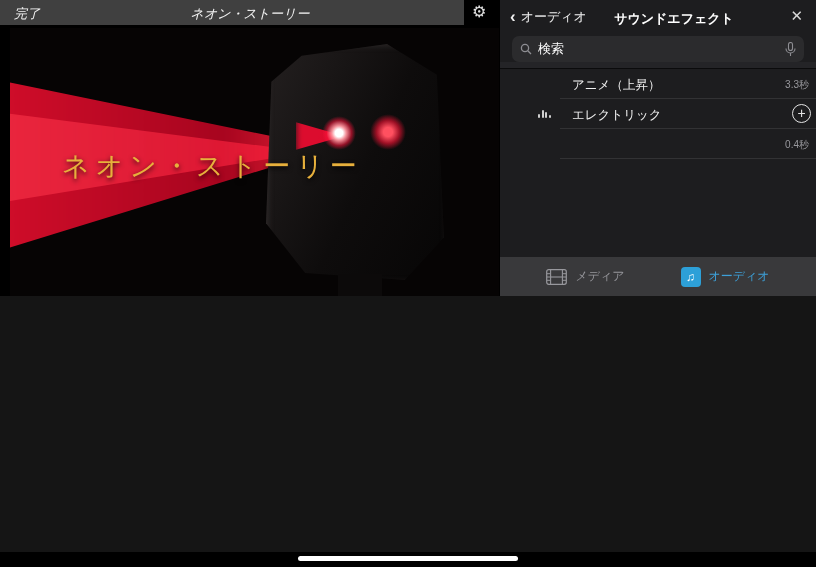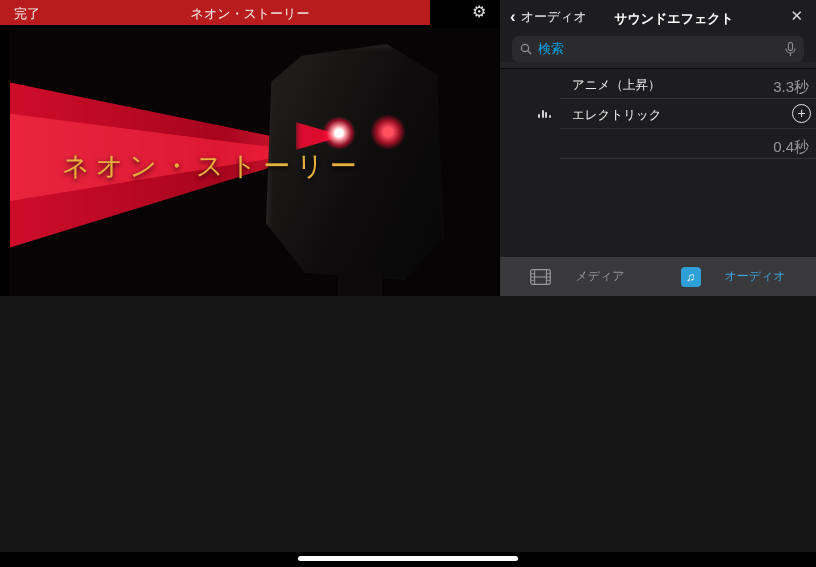--- a/index.html
+++ b/index.html
@@ -1,21 +1,21 @@
 <!DOCTYPE html>
 <html><head>
 <meta charset="utf-8">
 <style>
   html,body{margin:0;padding:0;background:#000;}
   *{box-sizing:border-box;}
   .stage{position:relative;width:816px;height:567px;background:#000;overflow:hidden;
          font-family:"Liberation Sans","DejaVu Sans",sans-serif;color:#fff;}
 
   
-  .topbar{position:absolute;left:0;top:0;width:430px;height:25px;background:#b91c1c;}
+  .topbar{position:absolute;left:0;top:0;width:464px;height:25px;background:#404040;font-style:italic;}
   .done-btn{position:absolute;left:14px;top:5px;font-size:13px;color:#f2f2f2;}
   .proj-title{position:absolute;left:0;top:5px;width:500px;text-align:center;font-size:13px;color:#f2f2f2;}
   .gear{position:absolute;left:472px;top:2px;font-size:16px;color:#e0e0e0;}
 
   
   .preview{position:absolute;left:10px;top:28px;width:489px;height:268px;background:#060404;overflow:hidden;}
   .beam{position:absolute;left:-40px;top:34px;width:362px;height:206px;
         background:linear-gradient(90deg,rgba(225,15,45,.95),rgba(190,5,35,.88) 70%,rgba(255,40,60,.9));
         clip-path:polygon(0 6%,0 96%,100% 42%);filter:blur(7px);}
   .beam-core{position:absolute;left:-30px;top:70px;width:330px;height:120px;
@@ -38,35 +38,35 @@
   .panel{position:absolute;left:500px;top:0;width:316px;height:296px;background:#1d1d1f;overflow:hidden;}
   .panel-header{position:absolute;left:0;top:0;width:100%;height:34px;}
   .back-group{position:absolute;left:10px;top:8px;display:flex;align-items:center;gap:5px;}
   .chevron{font-size:17px;line-height:16px;color:#f0f0f0;font-weight:bold;}
   .back-label{font-size:13px;color:#f0f0f0;}
   .panel-title{position:absolute;left:16px;top:10px;width:100%;text-align:center;font-size:13px;font-weight:bold;color:#fff;}
   .close-x{position:absolute;right:13px;top:7px;font-size:15px;color:#d8d8d8;}
   .searchbar{position:absolute;left:12px;top:36px;width:292px;height:26px;background:#2b2b2d;border-radius:7px;
         display:flex;align-items:center;padding:0 8px;}
   .search-mag{width:12px;height:12px;margin-right:6px;}
-  .search-ph{flex:1;font-size:13px;color:#0ea5e9;}
+  .search-ph{flex:1;font-size:13px;color:#ffffff;}
   .search-mic{width:11px;height:15px;}
   .scroll-sliver{position:absolute;left:0;top:62px;width:100%;height:7px;background:#242427;border-bottom:1px solid #0b0b0c;}
   .fx-list{position:absolute;left:17px;top:69px;width:100%;height:188px;overflow:hidden;}
   .fx-row{position:relative;width:100%;height:30px;}
   .fx-row .sep{position:absolute;left:43px;right:0;bottom:0;height:1px;background:#323234;}
   .fx-name{position:absolute;left:55px;top:8px;font-size:12.5px;color:#f0f0f0;}
-  .fx-dur{position:absolute;right:24px;top:9px;font-size:15px;color:#98989d;}
+  .fx-dur{position:absolute;right:24px;top:9px;font-size:10px;color:#98989d;}
   .eq-icon{position:absolute;left:21px;top:10px;display:flex;align-items:flex-end;gap:1.5px;height:9px;}
   .eq-icon i{display:block;width:2px;background:#cfcfcf;border-radius:1px;}
   .plus-btn{position:absolute;right:22px;top:5px;width:19px;height:19px;border:1.5px solid #e4e4e4;border-radius:50%;
         color:#e4e4e4;font-size:14px;line-height:16px;text-align:center;}
   .tabbar{position:absolute;left:0;top:257px;width:100%;height:39px;background:#39393b;
         display:flex;align-items:center;justify-content:center;gap:56px;}
-  .tab{display:flex;align-items:center;gap:24px;}
+  .tab{display:flex;align-items:center;gap:8px;}
   .tab-label{font-size:12px;color:#98989d;}
   .tab.active .tab-label{color:#3da0d8;}
   .audio-chip{width:20px;height:20px;border-radius:4px;background:#2da0d8;color:#fff;font-size:12px;
         display:flex;align-items:center;justify-content:center;}
 
   
   .timeline{position:absolute;left:0;top:296px;width:816px;height:256px;background:#151515;}
 
   .bottom-black{position:absolute;left:0;top:552px;width:816px;height:15px;background:#000;}
   .home-indicator{position:absolute;left:298px;top:556px;width:220px;height:5px;border-radius:2.5px;background:#fff;}

